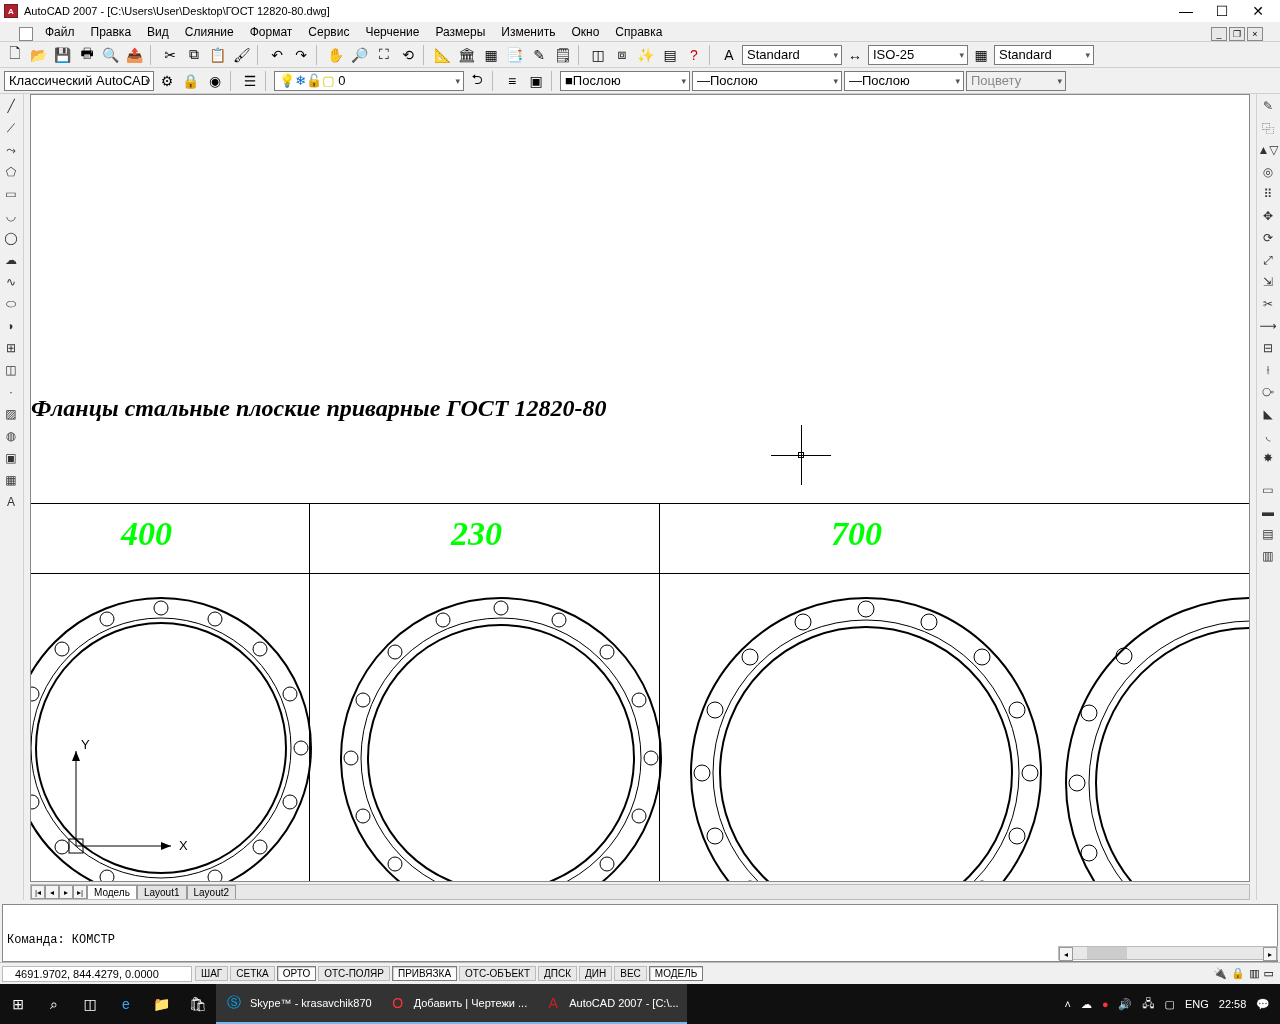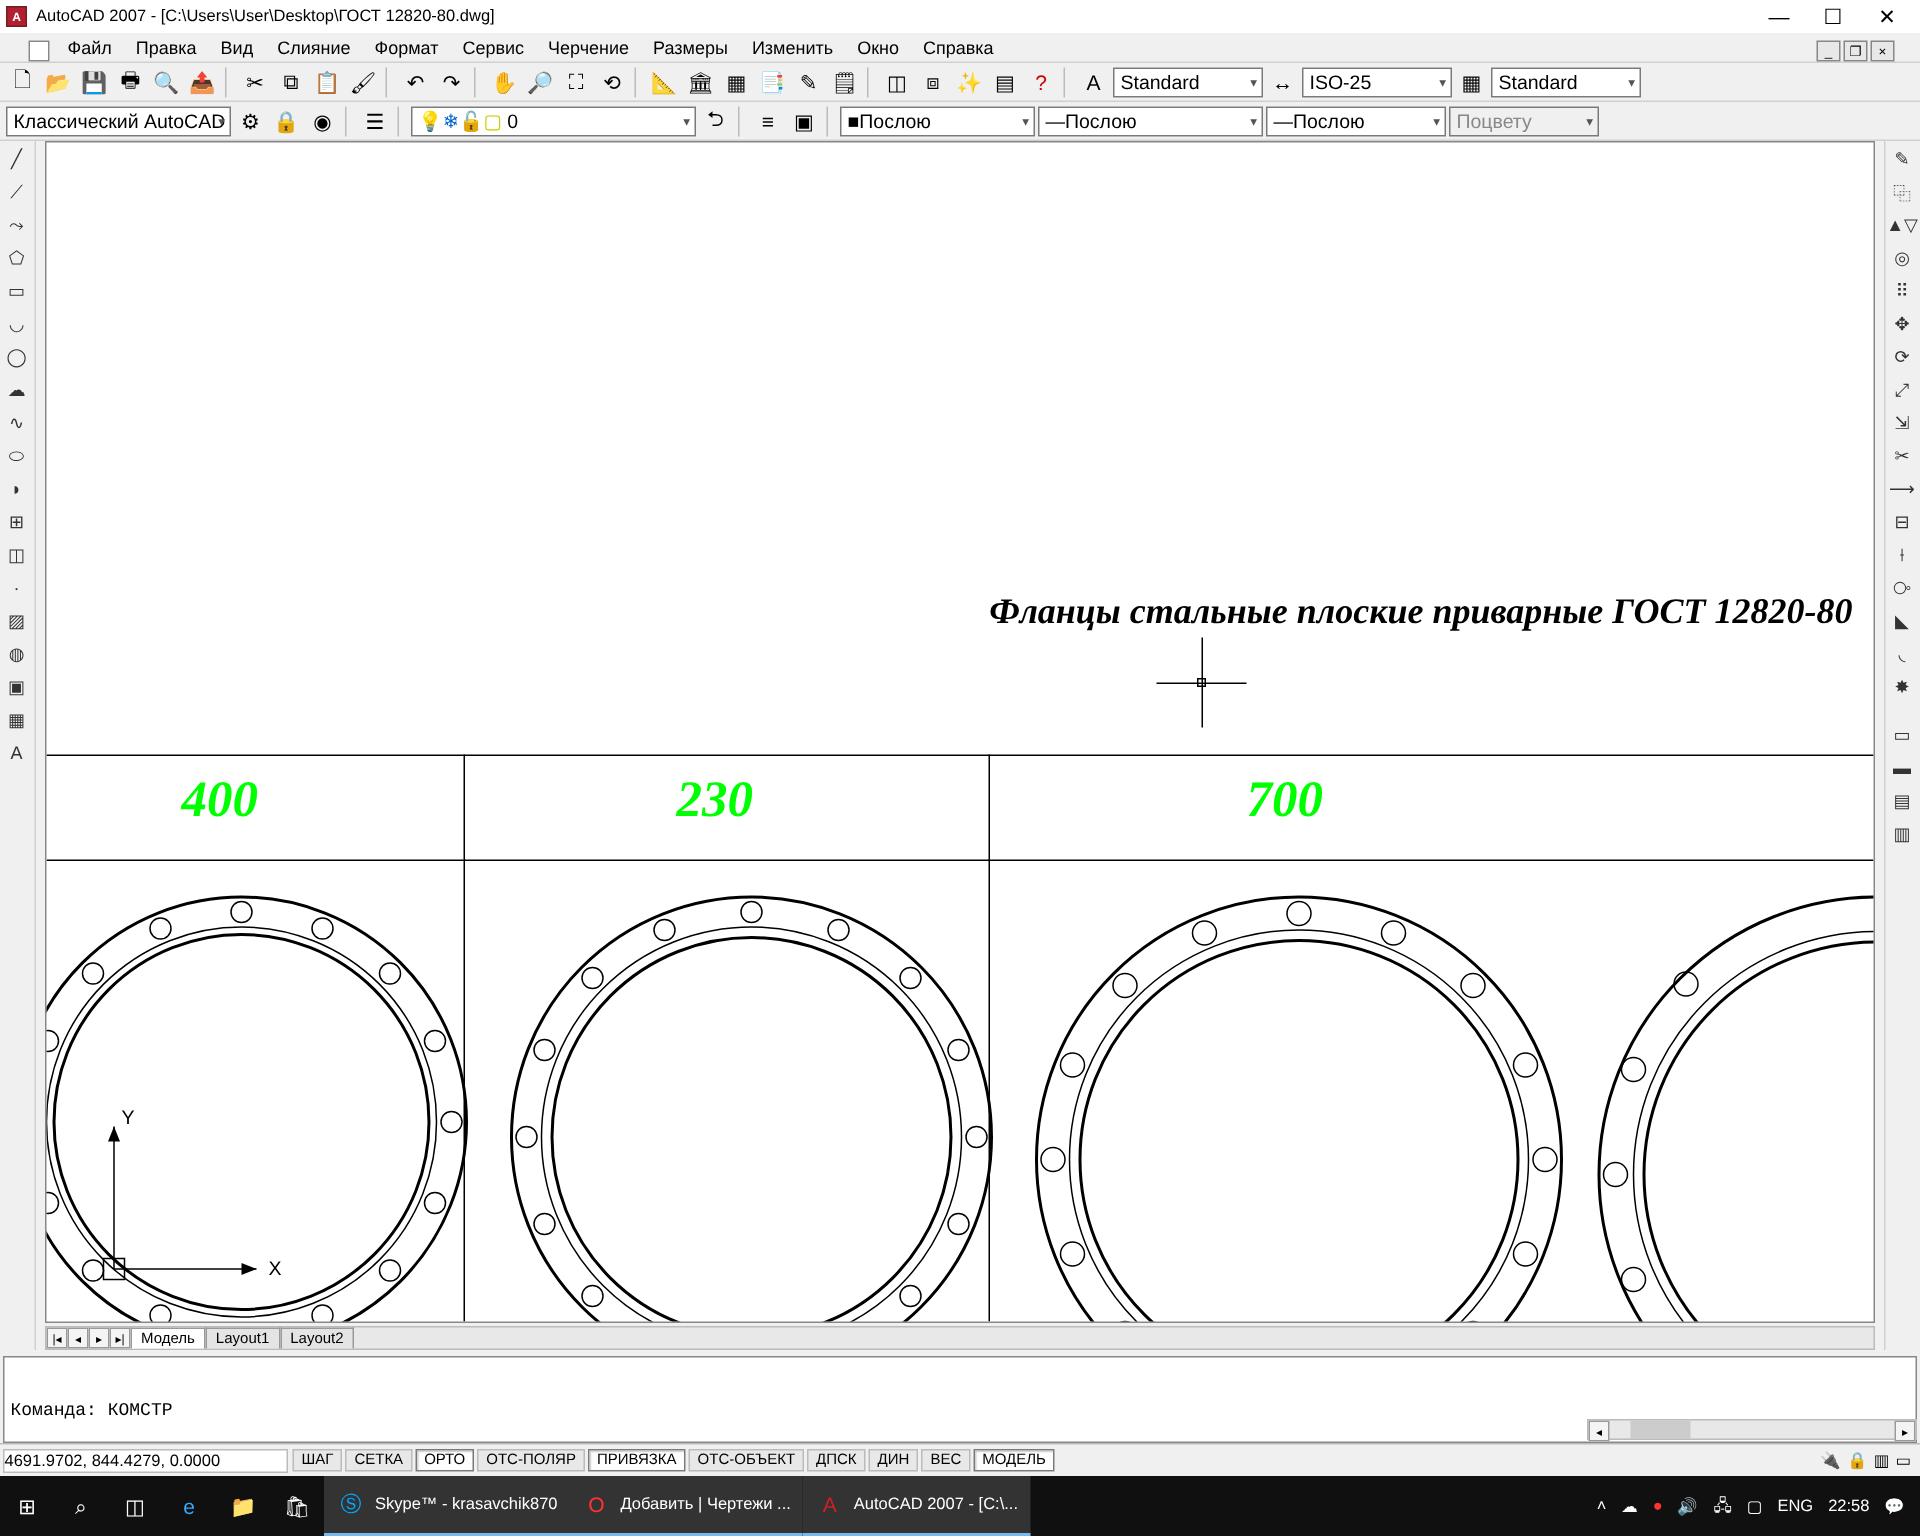--- a/index.html
+++ b/index.html
@@ -33,40 +33,40 @@
 .vtb-btn { width: 20px; height: 20px; border: 1px solid transparent; display: flex; align-items: center; justify-content: center; cursor: default; font-size:12px; color:#333; }
 
 .canvas-container { flex:1; position:relative; background:#f0f0f0; }
 .canvas { position:absolute; top:0; left:6px; right:6px; bottom:18px; background:#fff; border:1px solid #888; overflow:hidden; }
 .hscroll { position:absolute; bottom:0; left:6px; right:6px; height:16px; background:#e8e8e8; border:1px solid #bbb; display:flex; align-items:center; }
 .sb-btn { width:14px; height:14px; border:1px solid #999; background:#f4f4f4; font-size:8px; display:flex; align-items:center; justify-content:center; cursor:default; }
 .tab { background:#e4e4e4; border:1px solid #999; border-bottom:none; padding:0 6px; font-size:10px; height:14px; display:flex; align-items:center; cursor:default; }
 .tab.active { background:#fff; }
 
 
-.drawing-title { position:absolute; top:300px; left:0; right:14px; text-align:right; font-family:'Comic Sans MS','Segoe Script',cursive; font-style:italic; font-size:24px; font-weight:bold; color:#000; }
+.drawing-title { position:absolute; top:300px; left:0; right:0; text-align:left; font-family:'Comic Sans MS','Segoe Script',cursive; font-style:italic; font-size:24px; font-weight:bold; color:#000; }
 .crosshair { position:absolute; top:360px; left:770px; pointer-events:none; }
 .crosshair .h { position:absolute; width:60px; height:1px; background:#000; top:0; left:-30px; }
 .crosshair .v { position:absolute; height:60px; width:1px; background:#000; left:0; top:-30px; }
 .crosshair .box { position:absolute; width:6px; height:6px; border:1px solid #000; left:-3px; top:-3px; }
 .grid-hline { position:absolute; left:0; right:0; height:1px; background:#000; }
 .grid-vline { position:absolute; top:408px; bottom:0; width:1px; background:#000; }
 .size-label { position:absolute; font-family:'Comic Sans MS','Segoe Script',cursive; font-style:italic; font-size:34px; font-weight:bold; color:#00ff00; }
 
 .ucs { position:absolute; left:20px; bottom:10px; pointer-events:none; }
 
 
 .command-area { position:absolute; bottom:22px; left:2px; right:2px; height:58px; background:#fff; border:1px solid #888; font-family:'Courier New',monospace; font-size:12px; padding:2px 4px; }
 .command-area .line { white-space:pre; color:#000;margin-top:26px; }
 .cmd-scroll { position:absolute; right:2px; bottom:24px; width:220px; height:14px; background:#e8e8e8; border:1px solid #bbb; display:flex; }
 .cmd-scroll .thumb { margin:0 14px; height:12px; background:#ccc; flex-shrink:0; }
 
 
 .statusbar { position:absolute; bottom:0; left:0; right:0; height:22px; background:#f0f0f0; border-top:1px solid #bbb; display:flex; align-items:center; font-size:11px; }
-.status-coords { width:190px; border:1px solid #bbb; background:#fff; padding:1px 0; margin:0 2px; font-size:11px; }
+.status-coords { width:190px; border:1px solid #bbb; background:#fff; padding:1px 12px; margin:0 2px; font-size:11px; }
 .status-btn { border:1px solid #bbb; padding:1px 5px; background:#e8e8e8; margin:0 1px; font-size:10px; cursor:default; }
 .status-btn.active { border:1px solid #7a7a7a; background:#fdfdfd; box-shadow: inset 1px 1px 1px #ccc; }
 .status-right { margin-left:auto; display:flex; gap:4px; padding-right:6px; align-items:center; }
 
 
 .taskbar { position:absolute; bottom:-40px; left:0; right:0; height:40px; background:#101010; display:flex; align-items:center; color:#fff; font-size:11px; }
 body { height:1024px; }
 .taskbar { bottom:0; height:40px; }
 .statusbar { bottom:40px; }
 .command-area { bottom:62px; }

